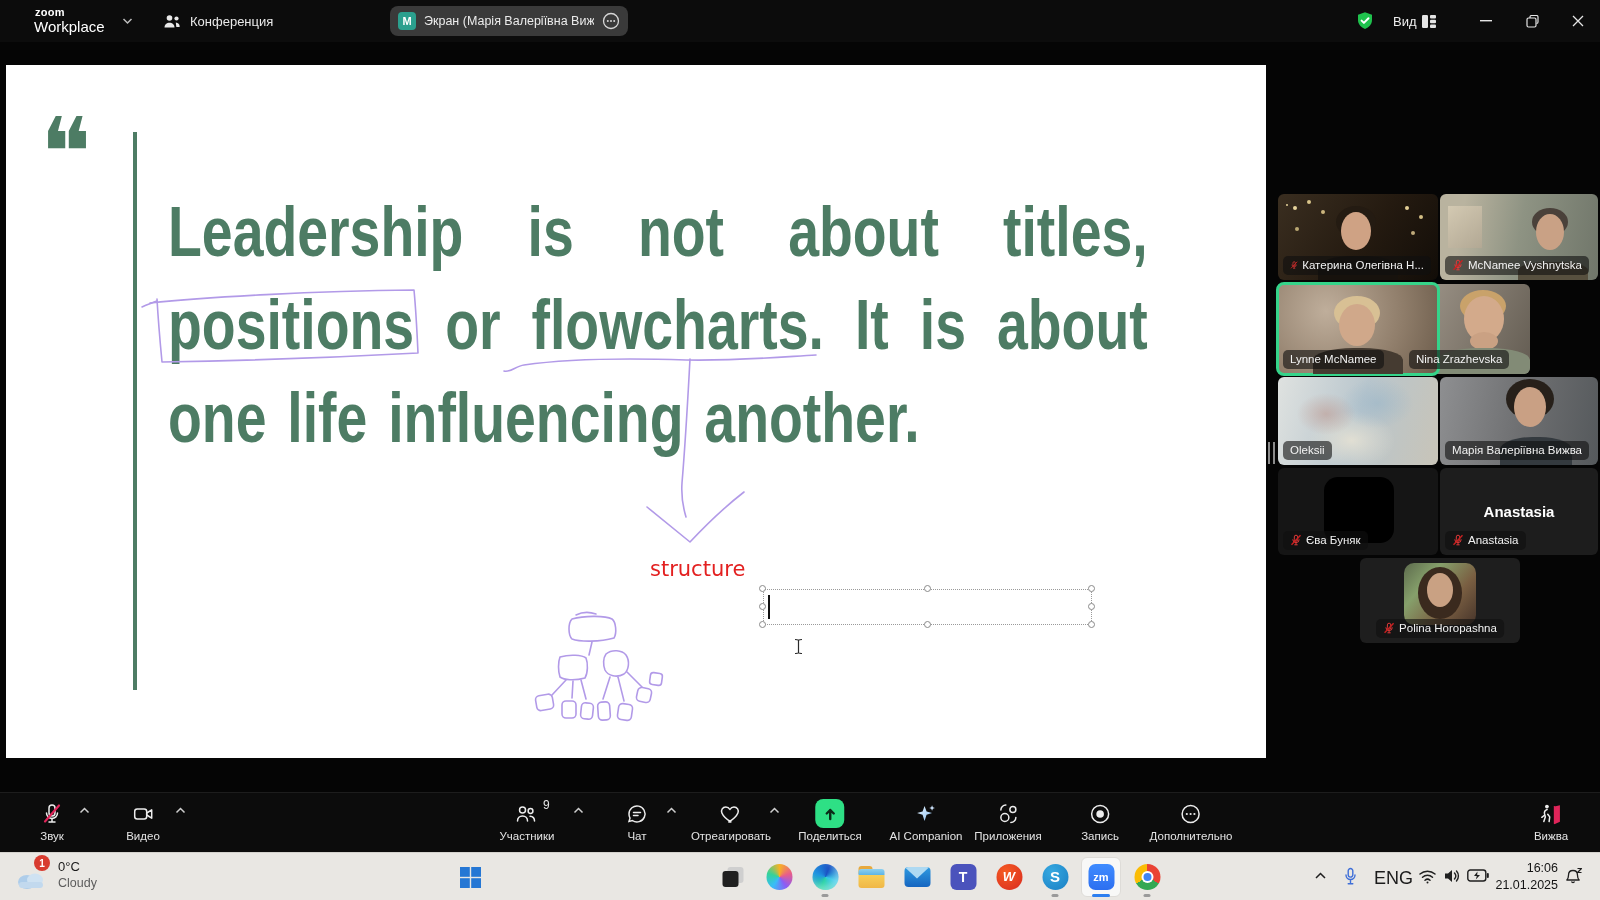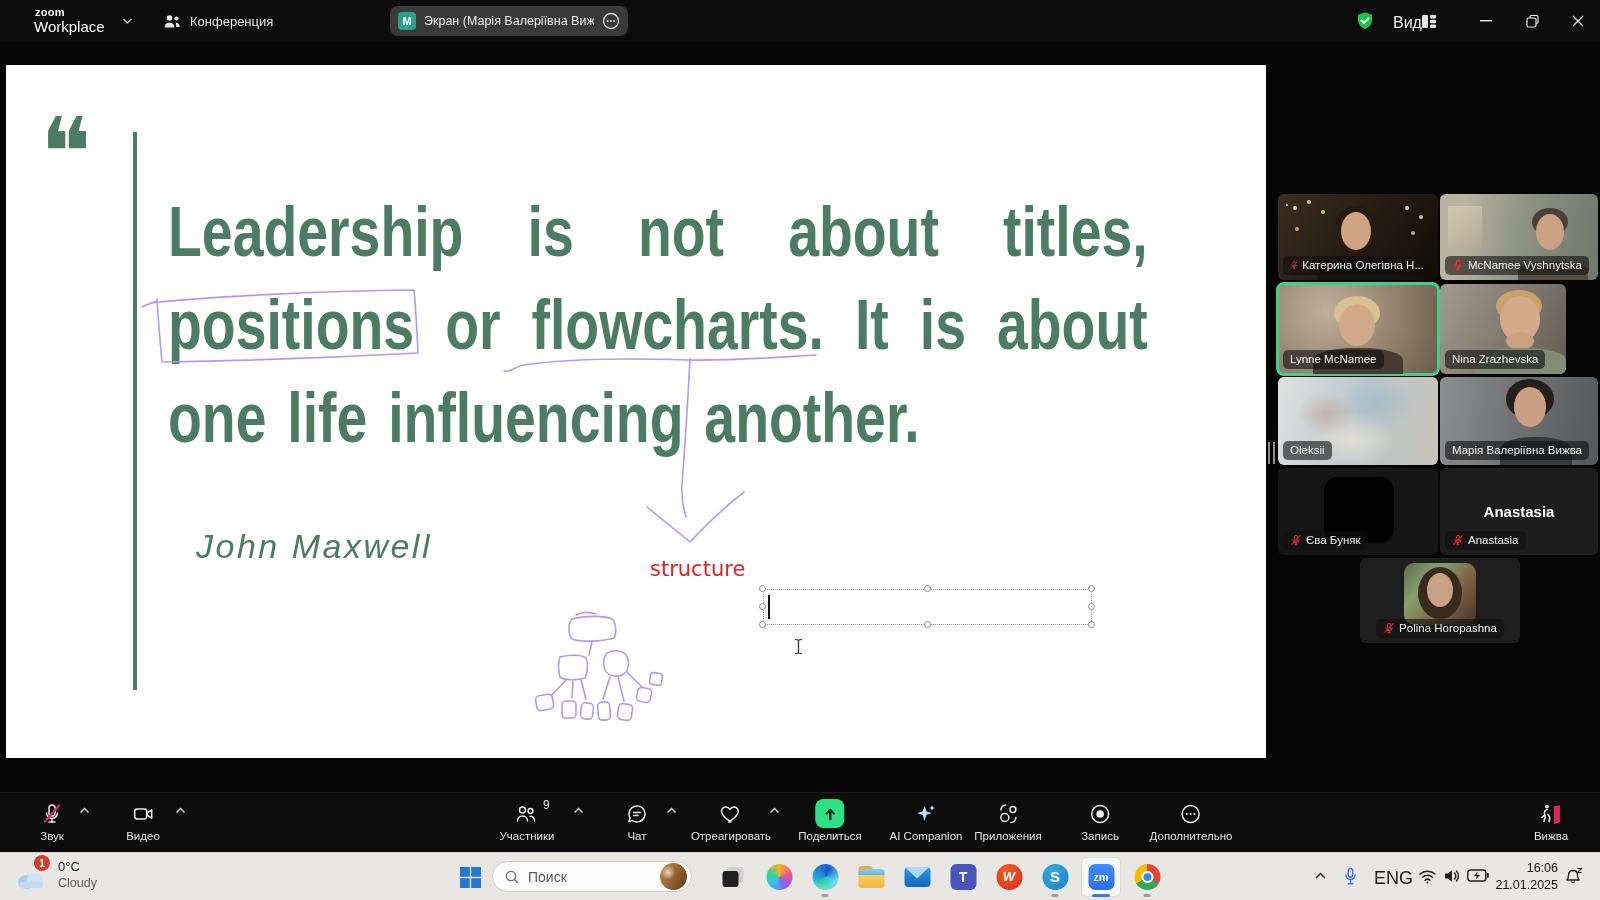--- a/index.html
+++ b/index.html
@@ -11,21 +11,21 @@
   
   .titlebar{position:absolute;left:0;top:0;width:1600px;height:42px;background:#0c0c0c}
   .logo-top{position:absolute;left:35px;top:6px;font-size:11px;font-weight:bold;color:#fff;letter-spacing:.3px}
   .logo-bottom{position:absolute;left:34px;top:18px;font-size:15px;color:#fff}
   .tab-conf{position:absolute;left:162px;top:9px;height:24px;display:flex;align-items:center;gap:9px;color:#e9e9e9;font-size:13px}
   .tab-screen{position:absolute;left:390px;top:6px;width:238px;height:30px;background:#3a3a3a;border-radius:8px;
               display:flex;align-items:center;gap:8px;padding:0 8px;box-sizing:border-box}
   .tab-avatar{width:18px;height:18px;border-radius:4px;background:#2ba08e;color:#fff;font-size:11px;font-weight:bold;
               display:flex;align-items:center;justify-content:center;flex:0 0 auto}
   .tab-title{color:#ececec;font-size:12.5px;white-space:nowrap;overflow:hidden;flex:1}
-  .view-label{position:absolute;left:1393px;top:14px;color:#eee;font-size:16px}
+  .view-label{position:absolute;left:1393px;top:14px;color:#eee;font-size:13px}
   .winbtn{position:absolute;top:7px;width:30px;height:28px;display:flex;align-items:center;justify-content:center}
 
   
   .slide{position:absolute;left:6px;top:65px;width:1260px;height:693px;background:#ffffff;overflow:hidden}
   .qmark{position:absolute;left:34px;top:88px;font-family:"DejaVu Sans",sans-serif;font-size:96px;line-height:0;color:#4d7c64}
   .qbar{position:absolute;left:127px;top:67px;width:4px;height:558px;background:#4d7c64}
   .qline{position:absolute;left:162px;width:1256px;transform:scaleX(0.78);transform-origin:0 0;
          font-weight:bold;font-size:71px;line-height:90px;color:#4d7c64;text-align:justify;text-align-last:justify}
   .qline3{text-align:left;text-align-last:left;word-spacing:7px}
   .author{position:absolute;left:190px;top:462px;font-size:34px;font-style:italic;letter-spacing:2.5px;color:#4d7c64}
@@ -144,21 +144,20 @@
       </svg>
   </div>
 </div>
 
 <div class="slide">
   <div class="qmark">❝</div>
   <div class="qbar"></div>
   <div class="qline" style="top:122px">Leadership is not about titles,</div>
   <div class="qline" style="top:215px">positions or flowcharts. It is about</div>
   <div class="qline qline3" style="top:308px">one life influencing another.</div>
-  <div class="author">John Maxwell</div>
 
   <div class="red-note">
     <div>structure</div>
   </div>
 
   <div class="txtbox">
     <div class="caret"></div>
     <span></span>
   </div>
   <div class="handle" style="left:753px;top:520px"></div>
@@ -242,21 +241,21 @@
 
 <div class="tile tile-active" style="left:1278px;top:284px;width:160px;height:90px;background:radial-gradient(circle at 30% 30%,#bfae9b,#8f7d6a 60%,#6b5b4a)">
   <div class="ph" style="left:56px;top:12px;width:46px;height:34px;background:#d8c094;border-radius:50%"></div>
   <div class="ph" style="left:61px;top:20px;width:36px;height:42px;background:#d0a88a;border-radius:50%"></div>
   <div class="ph" style="left:35px;bottom:0;width:90px;height:26px;background:#453b31;border-radius:45% 45% 0 0"></div>
   <div class="plabel">
     <span>Lynne McNamee</span>
   </div>
 </div>
 
-<div class="tile" style="left:1440px;top:284px;width:126px;height:90px;background:linear-gradient(115deg,#a39a8e,#7d756a 60%,#635c52)">
+<div class="tile" style="left:1404px;top:284px;width:126px;height:90px;background:linear-gradient(115deg,#a39a8e,#7d756a 60%,#635c52)">
   <div class="ph" style="left:56px;top:6px;width:46px;height:32px;background:#c9a26a;border-radius:50%"></div>
   <div class="ph" style="left:60px;top:12px;width:40px;height:46px;background:#d3aa8b;border-radius:50%"></div>
   <div class="ph" style="left:66px;top:48px;width:28px;height:18px;background:#caa183;border-radius:50%"></div>
   <div class="ph" style="left:34px;bottom:0;width:92px;height:26px;background:#828b76;border-radius:45% 45% 0 0"></div>
   <div class="plabel">
     <span>Nina Zrazhevska</span>
   </div>
 </div>
 
 <div class="tile" style="left:1278px;top:377px;width:160px;height:88px;background:
@@ -486,28 +485,20 @@
 
   <div class="abs" style="left:460px;top:14px">
     <svg width="21" height="21" viewBox="0 0 21 21">
       <rect x="0" y="0" width="9.8" height="9.8" fill="#2577d4"></rect>
         <rect x="11.2" y="0" width="9.8" height="9.8" fill="#2577d4"></rect>
       <rect x="0" y="11.2" width="9.8" height="9.8" fill="#2577d4"></rect>
         <rect x="11.2" y="11.2" width="9.8" height="9.8" fill="#2577d4"></rect>
     </svg>
   </div>
 
-  <div class="search">
-    <svg width="14" height="14" viewBox="0 0 14 14">
-        <circle cx="6" cy="6" r="4.6" fill="none" stroke="#6d6d6d" stroke-width="1.4"></circle>
-        <path d="M9.5 9.5 13 13" stroke="#6d6d6d" stroke-width="1.4"></path>
-      </svg>
-    <span>Поиск</span>
-    <div class="squirrel"></div>
-  </div>
 
   <div class="tico" style="left:733px">
     <div style="position:relative;width:24px;height:24px">
       <div style="position:absolute;left:6px;top:2px;width:16px;height:16px;border-radius:3px;background:#cfcfcf"></div>
       <div style="position:absolute;left:1px;top:6px;width:16px;height:16px;border-radius:3px;background:#202020"></div>
     </div>
   </div>
   <div class="tico" style="left:779px">
     <div style="width:26px;height:26px;border-radius:50%;background:conic-gradient(#f7b125,#e85d8a,#8b5cf6,#38bdf8,#34d399,#f7b125)"></div>
   </div>

